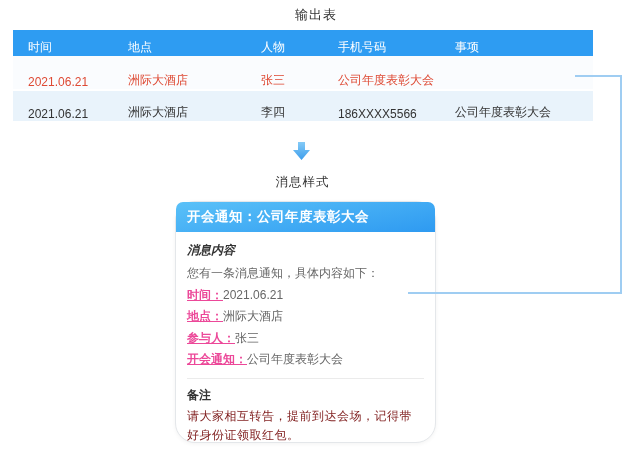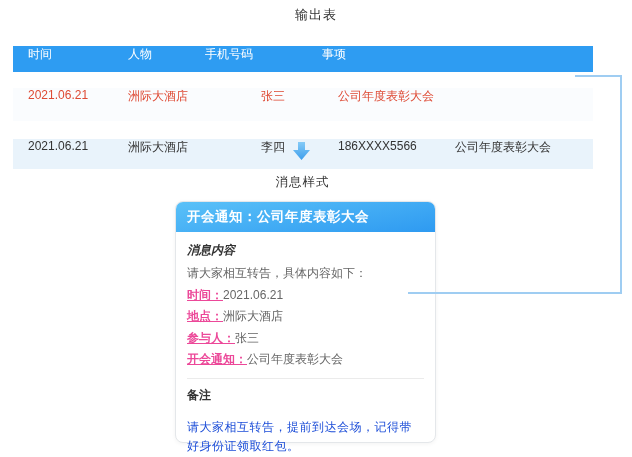--- a/index.html
+++ b/index.html
@@ -32,21 +32,21 @@
     color: #333333;
     letter-spacing: 1px;
   }
 
   
   .out-table {
     position: absolute;
     left: 13px; top: 30px; width: 580px;
     font-size: 12px;
   }
-  .t-row { display: flex; align-items: flex-start; margin-top: 16px; }
+  .t-row { display: flex; align-items: flex-end; }
   .t-head {
     height: 26px;
     background: #2E9CF2;
     color: #ffffff;
   }
   .t-r1 {
     height: 35px;
     background: #FAFCFE;
     color: #DE4A34;
     border-bottom: 2px solid #ffffff;
@@ -69,21 +69,21 @@
     width: 17px; height: 18px;
   }
 
   
   .card {
     position: absolute;
     left: 175px; top: 201px;
     width: 261px; height: 242px;
     background: #ffffff;
     border: 1px solid #E4E7EA;
-    border-radius: 8px;
+    border-radius: 20px;
     box-shadow: 0 1px 4px rgba(0,0,0,0.05);
   }
   .card-header {
     height: 30px;
     line-height: 30px;
     padding-left: 11px;
     border-radius: 7px 7px 0 0;
     background: linear-gradient(170deg, #5AC1F8 0%, #2E9AF1 100%);
     color: #ffffff;
     font-size: 13.5px;
@@ -105,22 +105,22 @@
     margin-top: 7px;
     border-top: 1px solid #EBEBEB;
   }
   .remark-title {
     margin-top: 7px;
     font-weight: bold;
     color: #333333;
     line-height: 18px;
   }
   .remark {
-    margin-top: 14px;
-    color: #1d4ed8;
+    margin-top: 3px;
+    color: #7f1d1d;
     line-height: 19px;
     letter-spacing: 0.5px;
   }
 
   
   .connector-svg {
     position: absolute;
     left: 0; top: 0;
     width: 632px; height: 457px;
     pointer-events: none;
@@ -130,20 +130,21 @@
 </head>
 <body>
 
 <div class="stage">
 
   <div class="page-title">输出表</div>
 
   <div class="out-table">
     <div class="t-row t-head">
       <div class="c1">时间</div>
+      <div class="c2">地点</div>
       <div class="c3">人物</div>
       <div class="c4">手机号码</div>
       <div class="c5">事项</div>
     </div>
     <div class="t-row t-r1">
       <div class="c1">2021.06.21</div>
       <div class="c2">洲际大酒店</div>
       <div class="c3">张三</div>
       <div class="c5">公司年度表彰大会</div>
     </div>
@@ -165,21 +166,21 @@
     </defs>
     <path d="M5 0 h7 v8 h5 l-8.5 10 L0 8 h5 z" fill="url(#arrowGrad)"></path>
   </svg>
 
   <div class="message-style-title">消息样式</div>
 
   <div class="card">
     <div class="card-header">开会通知：公司年度表彰大会</div>
     <div class="card-body">
       <div class="content-title">消息内容</div>
-      <div class="line">请大家相互转告，具体内容如下：</div>
+      <div class="line">您有一条消息通知，具体内容如下：</div>
       <div class="line">
         <span class="lbl">时间：</span><span class="val">2021.06.21</span>
       </div>
       <div class="line">
         <span class="lbl">地点：</span><span class="val">洲际大酒店</span>
       </div>
       <div class="line">
         <span class="lbl">参与人：</span><span class="val">张三</span>
       </div>
       <div class="line">

